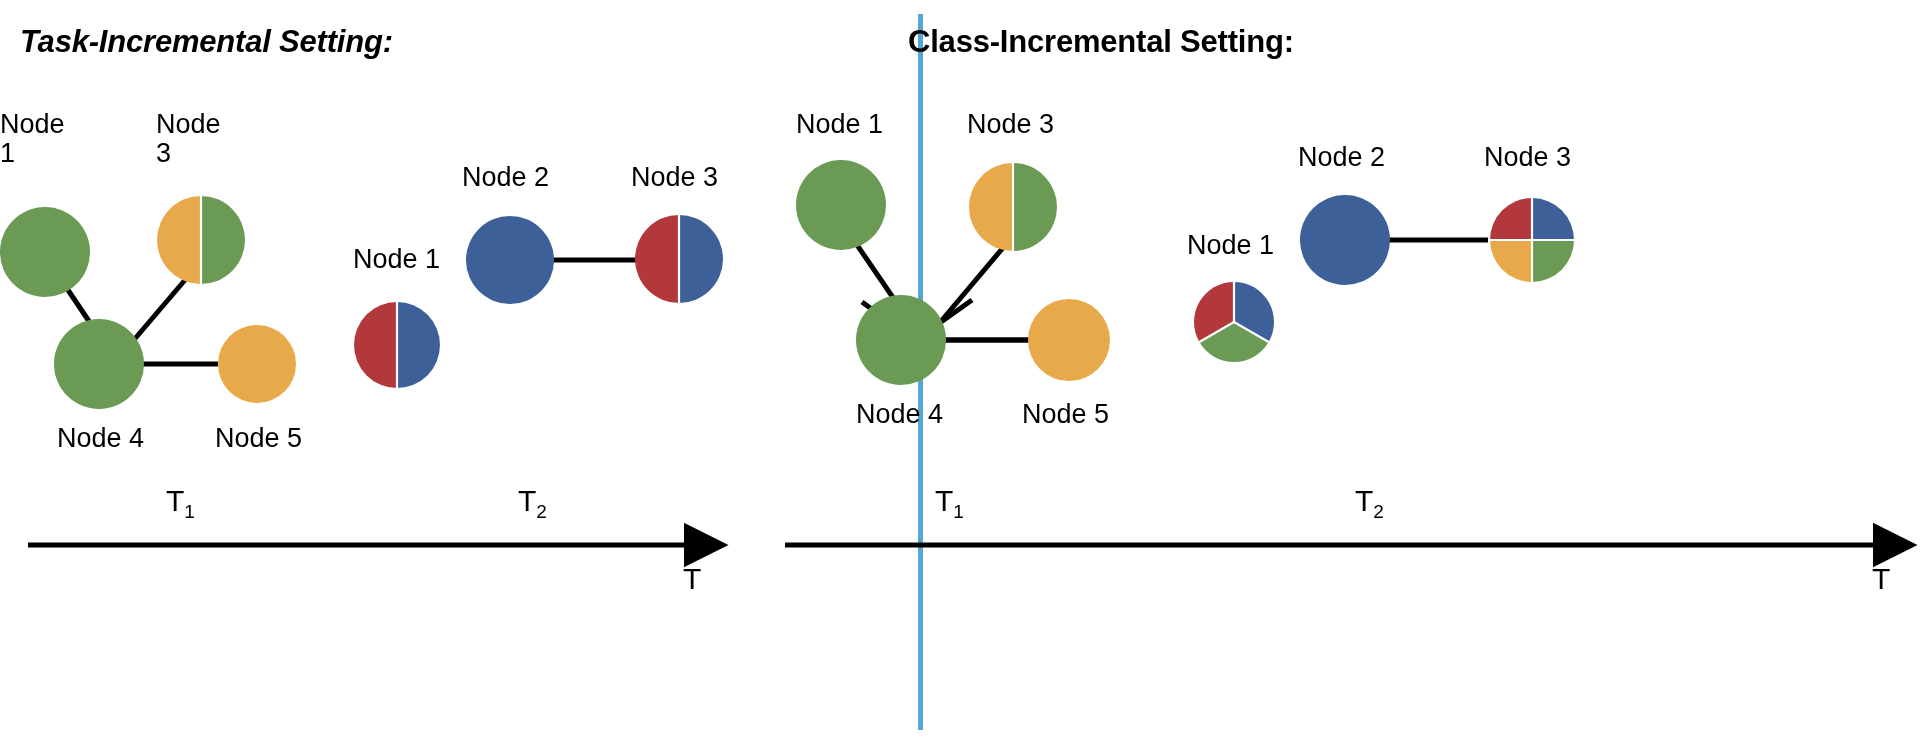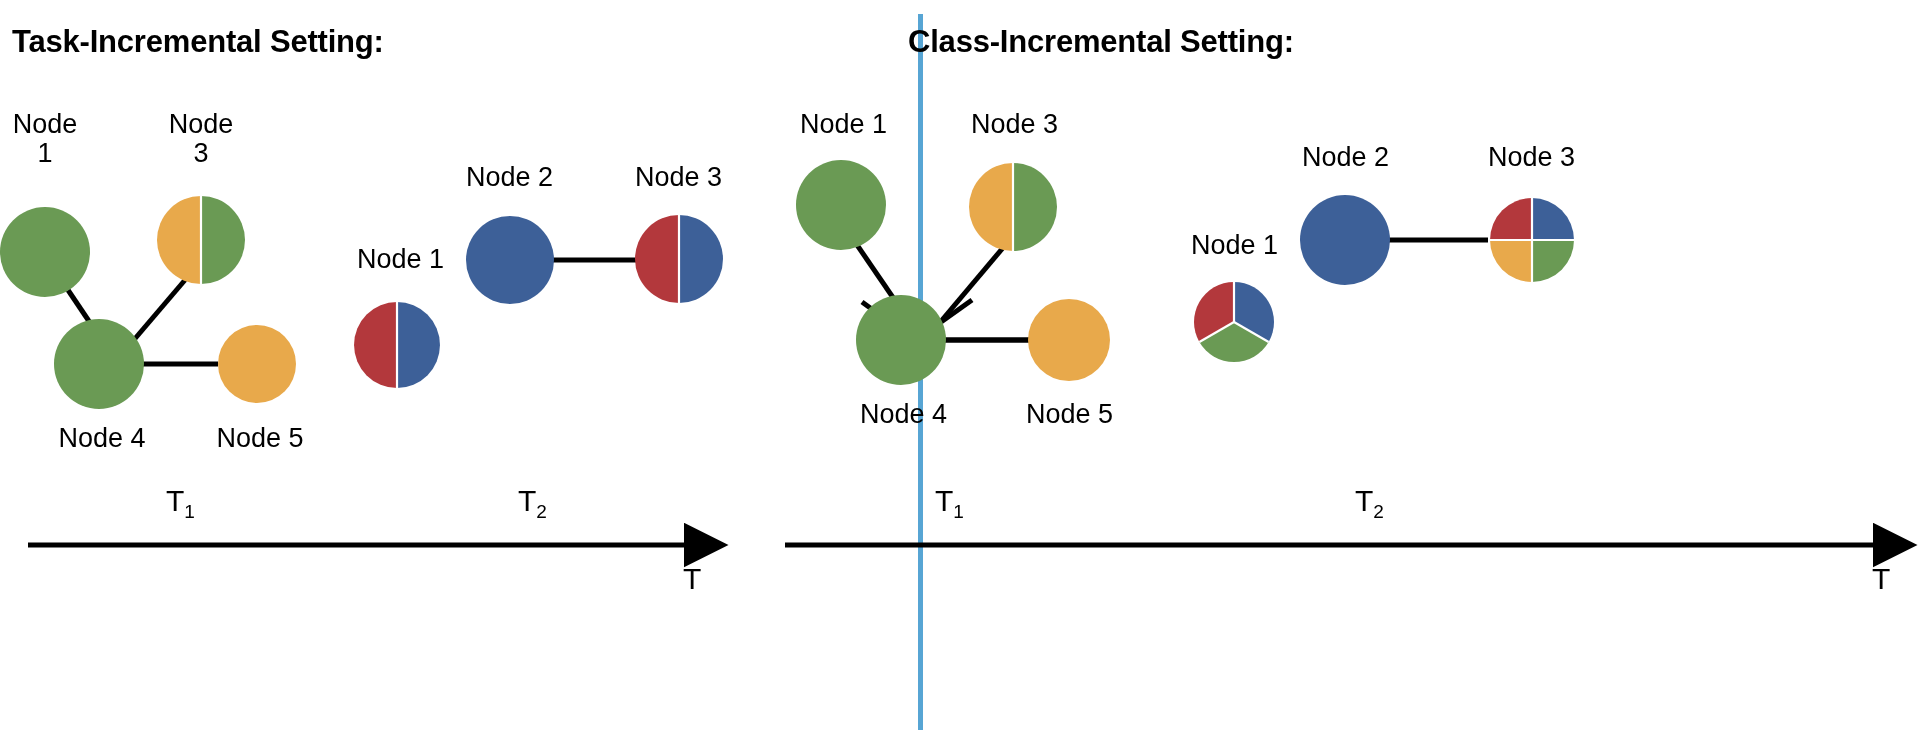--- a/index.html
+++ b/index.html
@@ -1,22 +1,22 @@
 <!DOCTYPE html>
 <html><head>
 <meta charset="utf-8">
 <style>
   html,body{margin:0;padding:0;background:#ffffff;}
   body{width:1932px;height:744px;position:relative;overflow:hidden;
        font-family:"Liberation Sans","DejaVu Sans",sans-serif;color:#000;}
   .divider{position:absolute;left:918px;top:14px;width:5px;height:716px;background:#57a5d4;}
   .title{position:absolute;font-size:31px;font-weight:bold;letter-spacing:-0.2px;white-space:nowrap;}
-  #title-left{left:12px;top:24px;}
+  #title-left{left:20px;top:24px;font-style:italic;}
   #title-right{left:908px;top:24px;}
-  .nodelabel{position:absolute;font-size:27px;white-space:nowrap;text-align:center;line-height:1.08;}
+  .nodelabel{position:absolute;font-size:27px;white-space:nowrap;line-height:1.08;}
   .tlabel{position:absolute;font-size:30px;white-space:nowrap;}
   .tlabel sub{font-size:19px;}
   .axis-name{position:absolute;font-size:30px;white-space:nowrap;}
   svg.layer{position:absolute;left:0;top:0;width:1932px;height:744px;pointer-events:none;}
   .edge{stroke:#000;stroke-width:5;stroke-linecap:butt;}
   .axisline{stroke:#000;stroke-width:5;}
   .seam{stroke:#ffffff;stroke-width:2.2;}
 </style>
 </head>
 <body>

